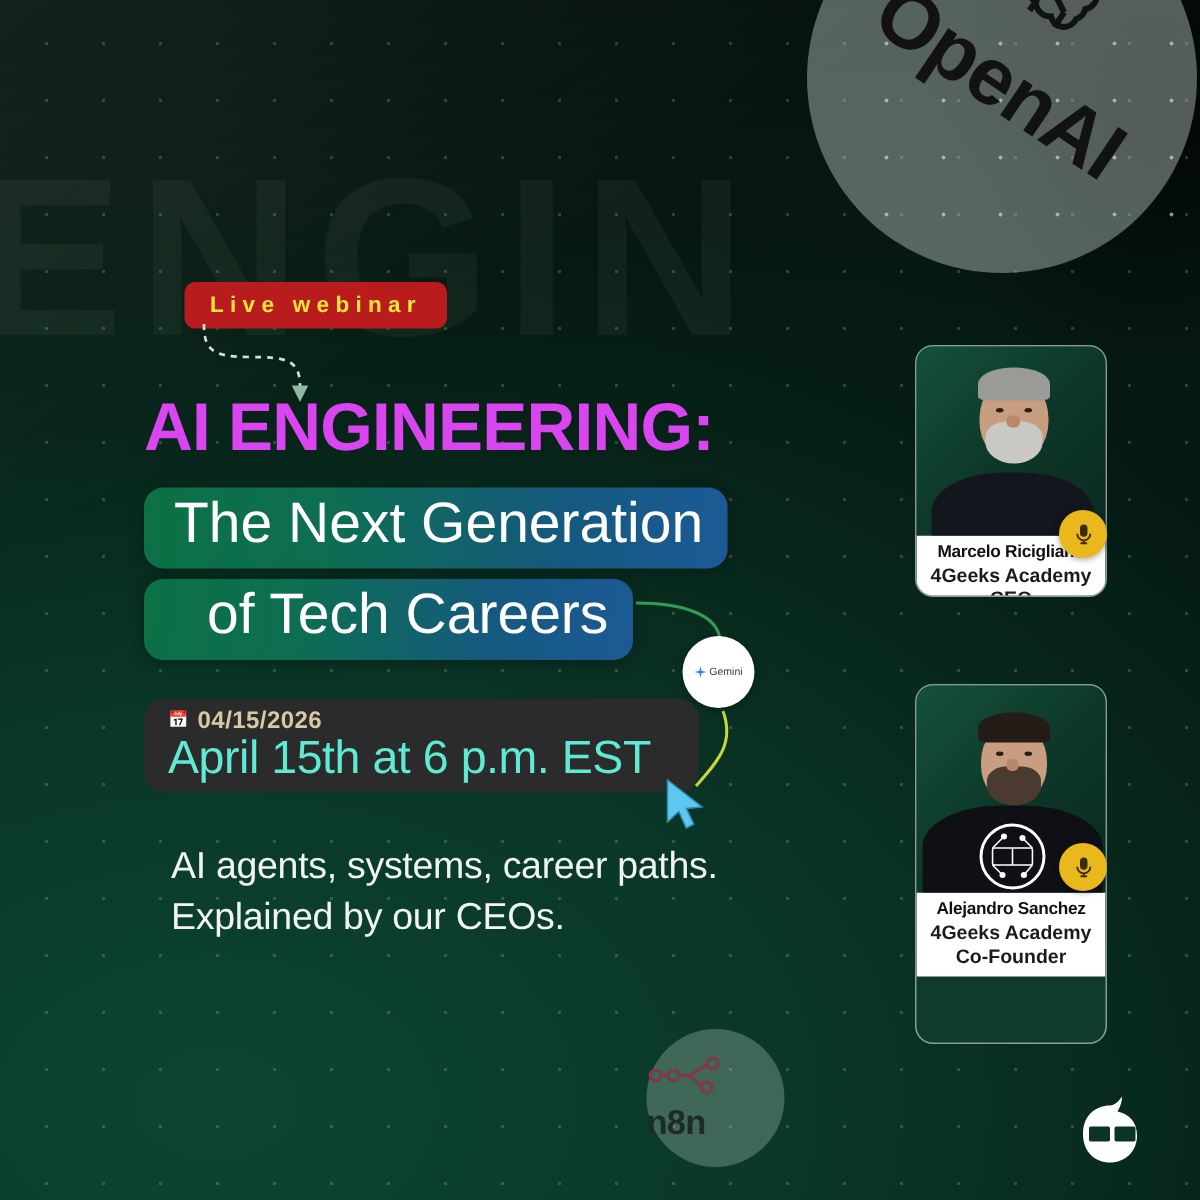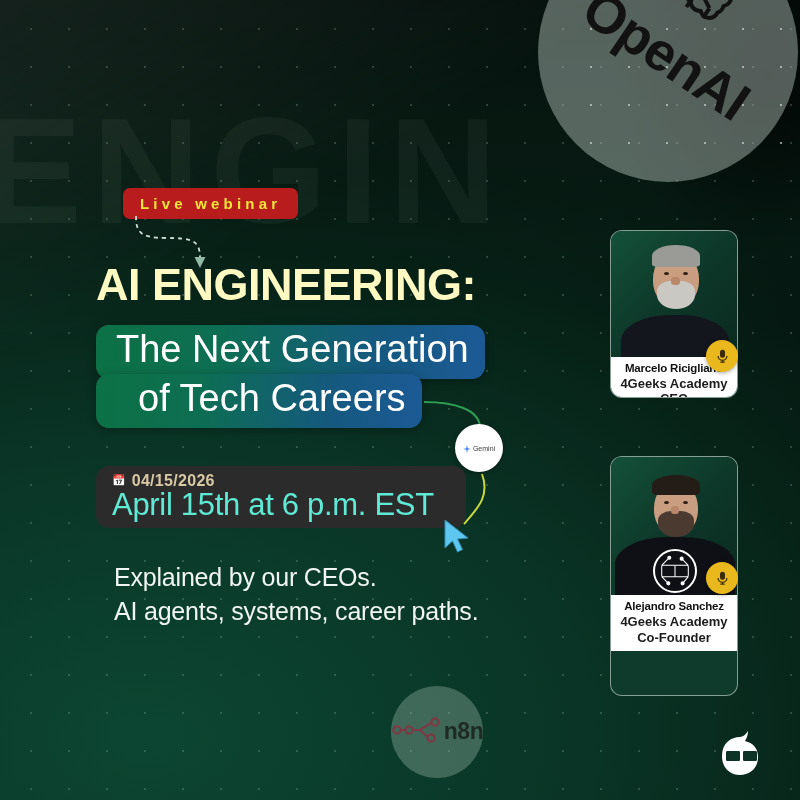--- a/index.html
+++ b/index.html
@@ -48,52 +48,52 @@
   }
   .oa-inner{position:absolute;left:538px;top:-78px;width:260px;height:260px;
     transform:rotate(34deg);transform-origin:50% 50%;
     display:flex;flex-direction:column;align-items:center;justify-content:flex-start;
     padding-top:34px;gap:2px;
   }
   .oa-inner svg{display:block;}
   .oa-word{font-size:54px;font-weight:700;color:#121212;letter-spacing:-1px;}
 
   
-  .n8n{position:absolute;left:391px;top:686px;width:92px;height:92px;border-radius:50%;
+  .n8n{position:absolute;left:431px;top:686px;width:92px;height:92px;border-radius:50%;
     background:rgba(188,212,200,0.30);
-    display:flex;flex-direction:row;align-items:center;justify-content:center;gap:1px;
+    display:flex;flex-direction:column;justify-content:center;gap:1px;
   }
   .n8n-word{font-size:23px;font-weight:700;color:#1d2b24;letter-spacing:-0.5px;margin-top:-2px;}
 
   
   .robot{position:absolute;left:712px;top:730px;}
 
   
   .badge-live{
     position:absolute;left:123px;top:188px;height:31px;padding:0 17px;
     display:flex;align-items:center;border-radius:7px;
     background:#b91c1c;
     color:#f2e53a;font-size:15px;font-weight:700;letter-spacing:4.2px;
   }
   .dash-arrow{position:absolute;left:130px;top:214px;}
 
   .h1{
     position:absolute;left:96px;top:262px;width:560px;
-    font-size:45px;font-weight:800;color:#fef9c3;letter-spacing:-0.5px;line-height:1;
+    font-size:45px;font-weight:800;color:#d946ef;letter-spacing:-0.5px;line-height:1;
   }
 
   .band{
     position:absolute;left:96px;display:flex;align-items:center;
     border-radius:13px;color:#fff;font-size:38px;font-weight:400;
     padding:5px 16px 9px 20px;line-height:1.05;white-space:nowrap;
     background:linear-gradient(95deg,#0c7145 0%,#0d6e52 32%,#15597f 72%,#1c5a96 100%);
     box-shadow:0 2px 10px rgba(0,0,0,0.30);
   }
   .band1{top:325px;}
-  .band2{top:374px;padding-left:42px;}
+  .band2{top:386px;padding-left:42px;}
 
   .datecard{
     position:absolute;left:96px;top:466px;width:370px;height:62px;
     border-radius:13px;background:#2b2b2b;
     padding:7px 0 0 16px;
   }
   .datecard-top{display:flex;align-items:center;gap:6px;height:15px;}
   .cal{font-size:11px;line-height:1;}
   .datecard-sub{font-size:16px;font-weight:700;color:#d8c9a4;letter-spacing:0.3px;}
   .datecard-main{font-size:31px;color:#5eead4;margin-top:-1px;letter-spacing:-0.3px;white-space:nowrap;}
@@ -203,22 +203,22 @@
     <div class="datecard-main">April 15th at 6 p.m. EST</div>
   </div>
 
   <span class="cursor">
     <svg width="30" height="38" viewBox="0 0 30 38">
       <path d="M2 2 L2 30 L9.5 23 L14.5 34 L19.5 31.5 L14.5 21 L25 20 Z" fill="#5ec7ef" stroke="#2f8fb5" stroke-width="1"></path>
     </svg>
   </span>
 
   <div class="blurb">
+    <div>AI agents, systems, career paths.</div>
     <div>Explained by our CEOs.</div>
-    <div>AI agents, systems, career paths.</div>
   </div>
 
   <div class="card card1">
     <div class="photo">
       <div class="f-body" style="left:10px;top:84px;width:108px;height:60px;background:#14161e;"></div>
       <div class="f-head" style="left:42px;top:20px;width:46px;height:56px;"></div>
       <div class="f-hair" style="left:41px;top:14px;width:48px;height:22px;background:#9a9a96;"></div>
       <div class="f-beard" style="left:46px;top:50px;width:38px;height:28px;background:#c9c8c2;"></div>
       <div class="f-eye" style="left:53px;top:41px;"></div>
       <div class="f-eye" style="left:72px;top:41px;"></div>

